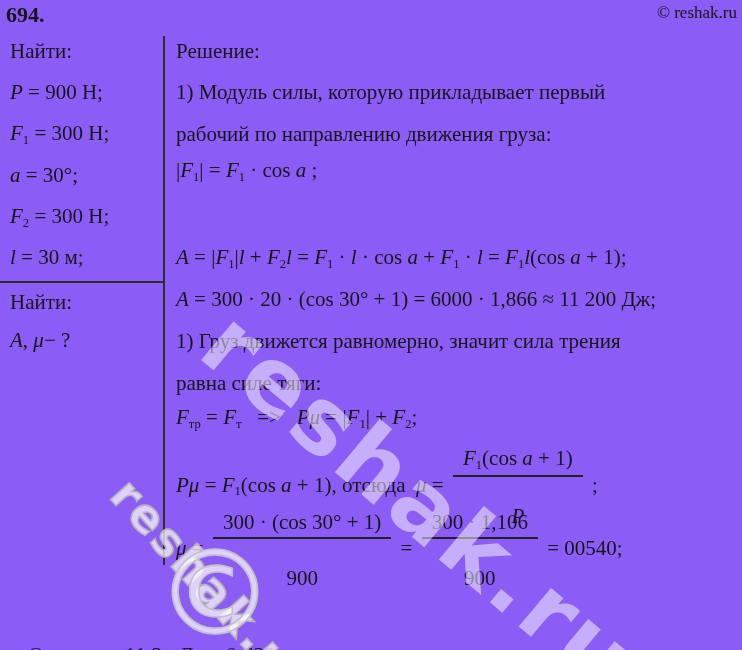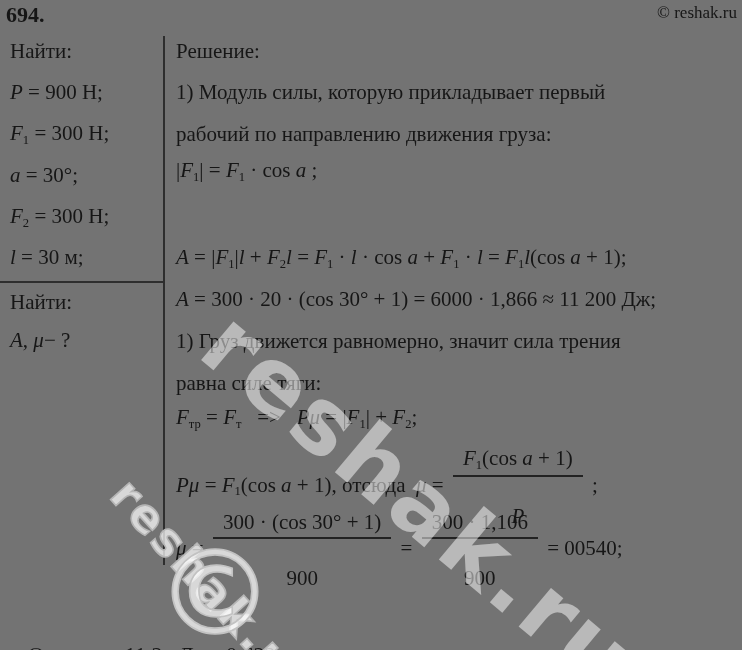--- a/index.html
+++ b/index.html
@@ -1,21 +1,21 @@
 <!DOCTYPE html>
 <html><head>
 <meta charset="utf-8">
 <style>
   html,body{margin:0;padding:0;}
   body{
     width:742px;height:650px;background:#ffffff;overflow:hidden;
     font-family:"Liberation Serif","DejaVu Serif",serif;
     color:#161616;position:relative;
   }
-  .page{position:absolute;inset:0;width:742px;height:650px;background:#737373;}
+  .page{position:absolute;inset:0;width:742px;height:650px;background:#8b5cf6;}
   .line{position:absolute;font-size:21px;line-height:26px;white-space:pre;z-index:1;}
   .hdr-num{position:absolute;left:6px;top:2px;font-size:22px;font-weight:bold;z-index:1;}
   .hdr-copy{position:absolute;right:5px;top:3px;font-size:17px;z-index:1;}
   .vline{position:absolute;left:163px;top:36px;width:2px;height:529px;background:#2e2e2e;z-index:0;}
   .hline{position:absolute;left:0;top:281px;width:164px;height:2px;background:#2e2e2e;z-index:1;}
   .it{font-style:italic;}
   .sb{font-size:0.6em;vertical-align:-0.28em;letter-spacing:0;}
   .frac{display:inline-flex;flex-direction:column;align-items:center;vertical-align:middle;margin:0 4px;text-align:center;gap:24px;}
   .frac .num{border-bottom:2px solid #222;padding:0 10px 3px 10px;line-height:1.15;}
   .frac .den{padding-top:3px;line-height:1.15;}

